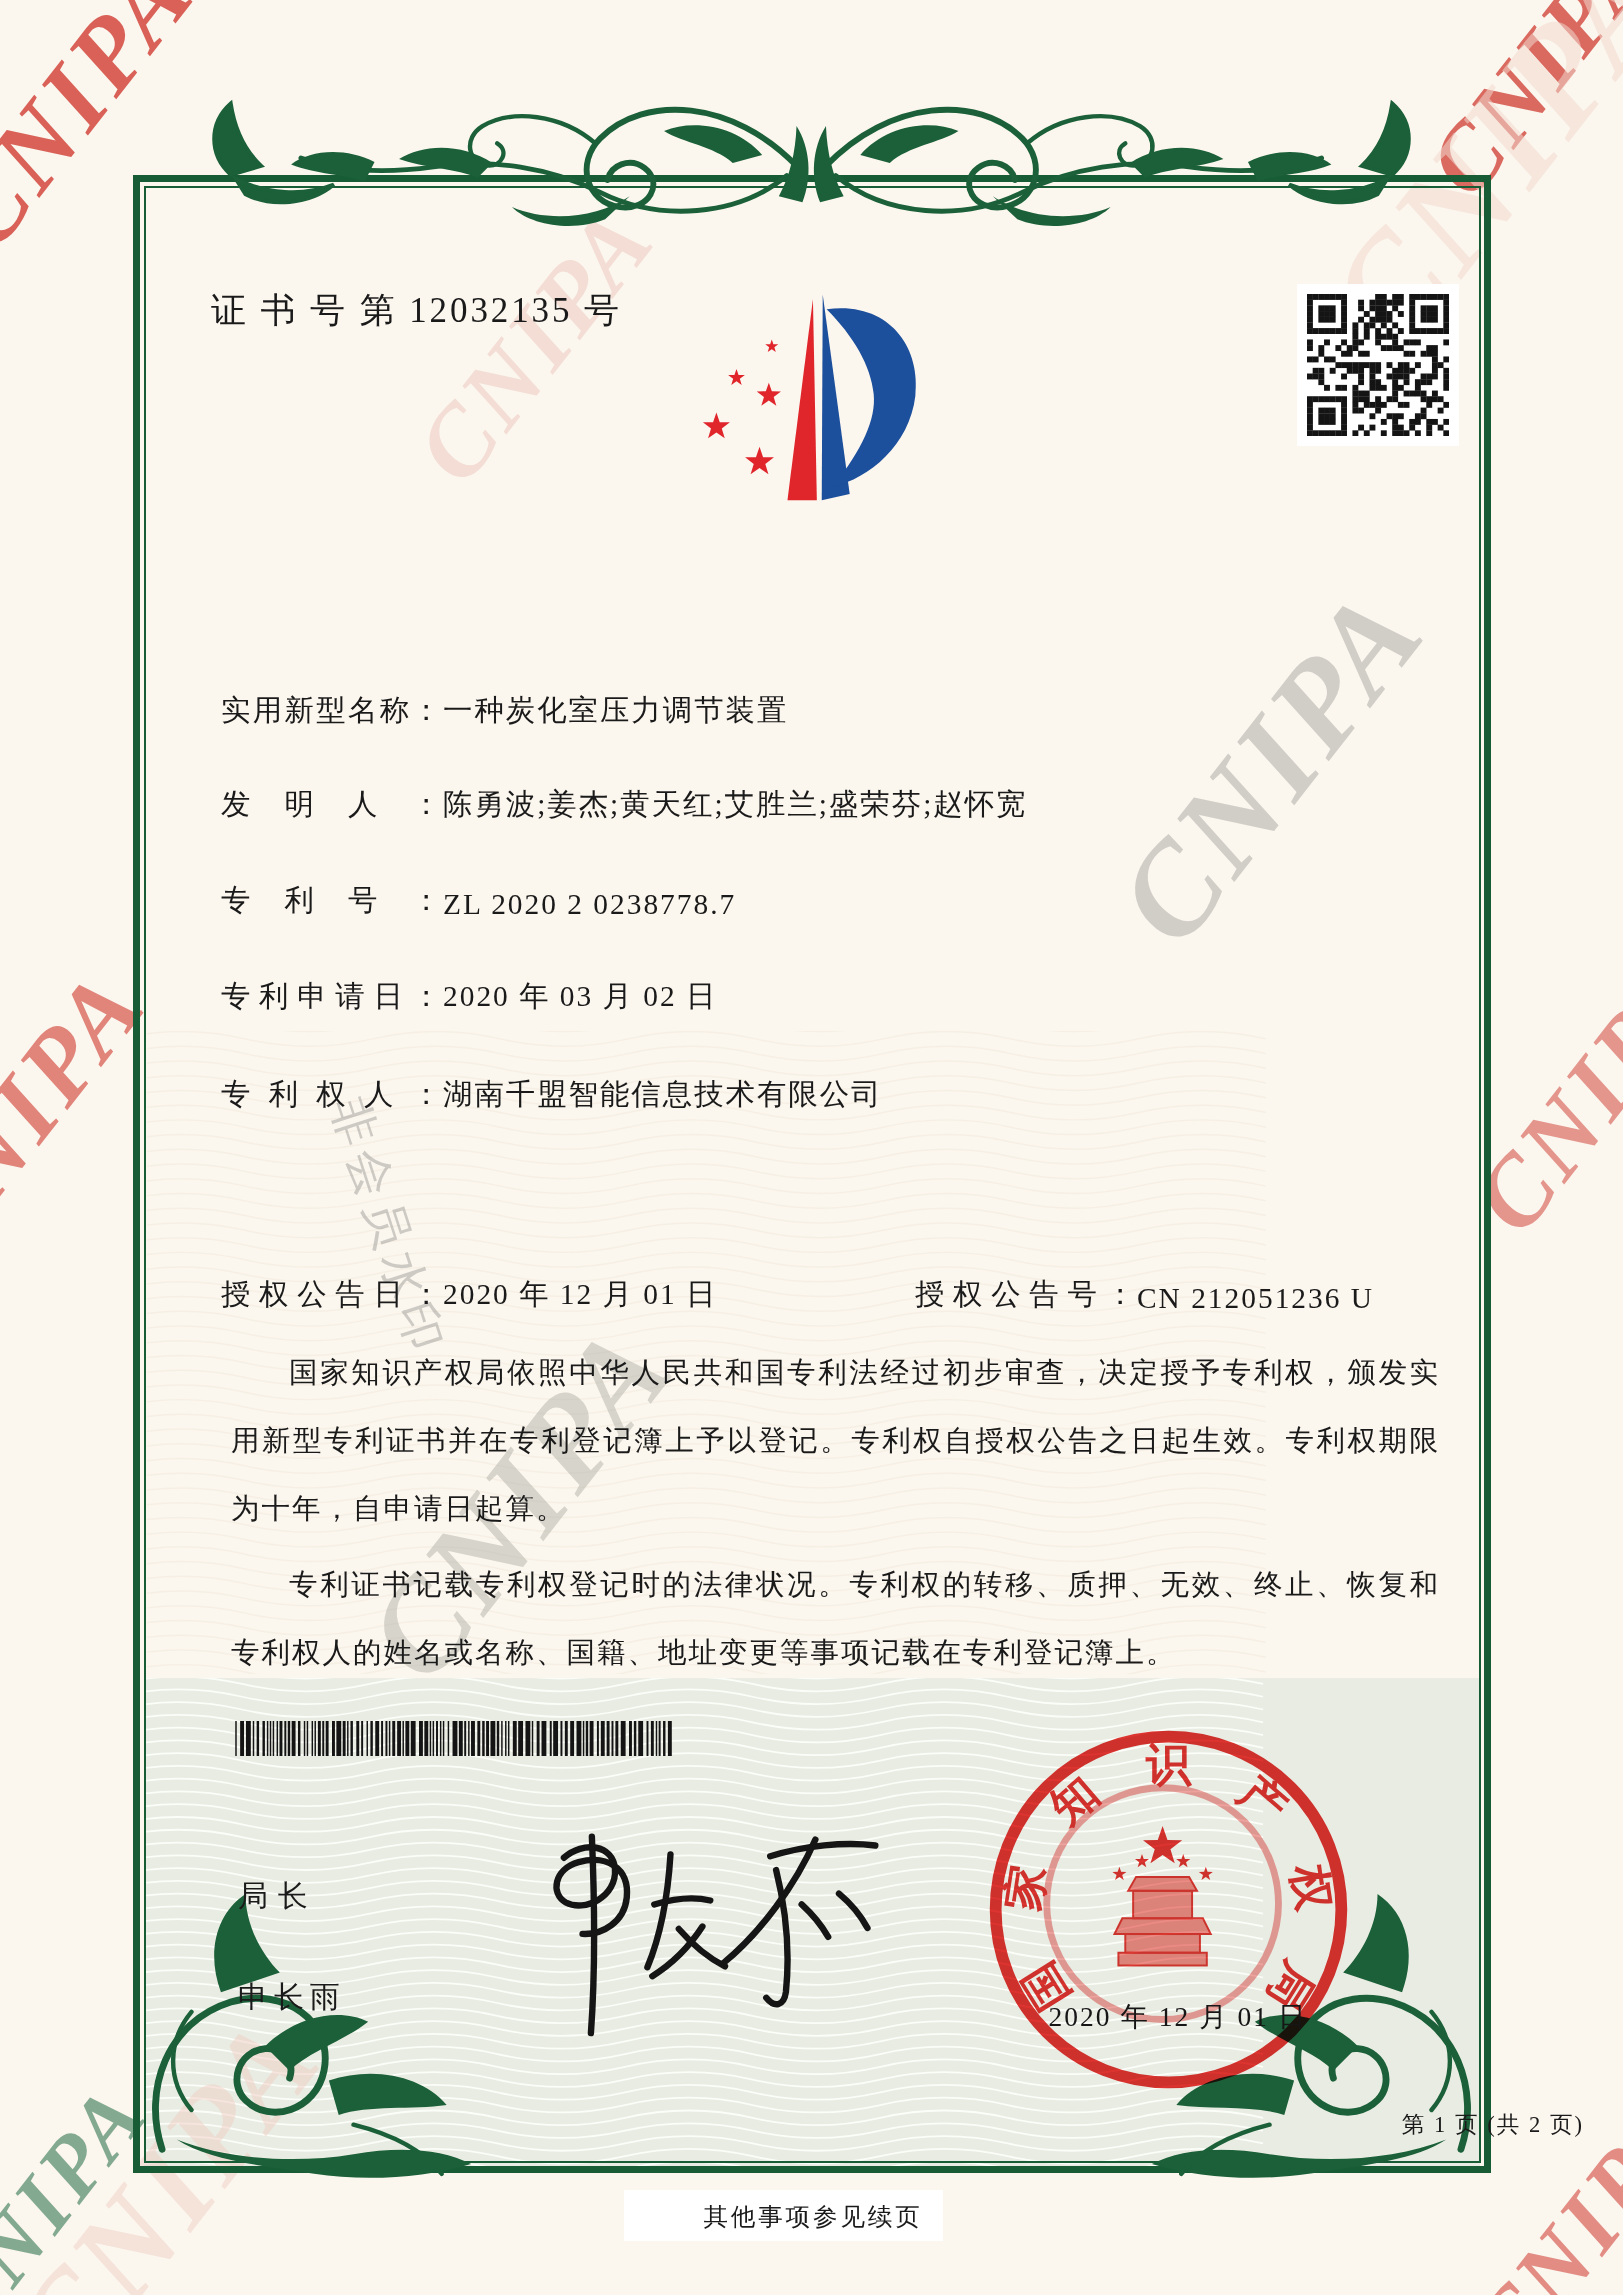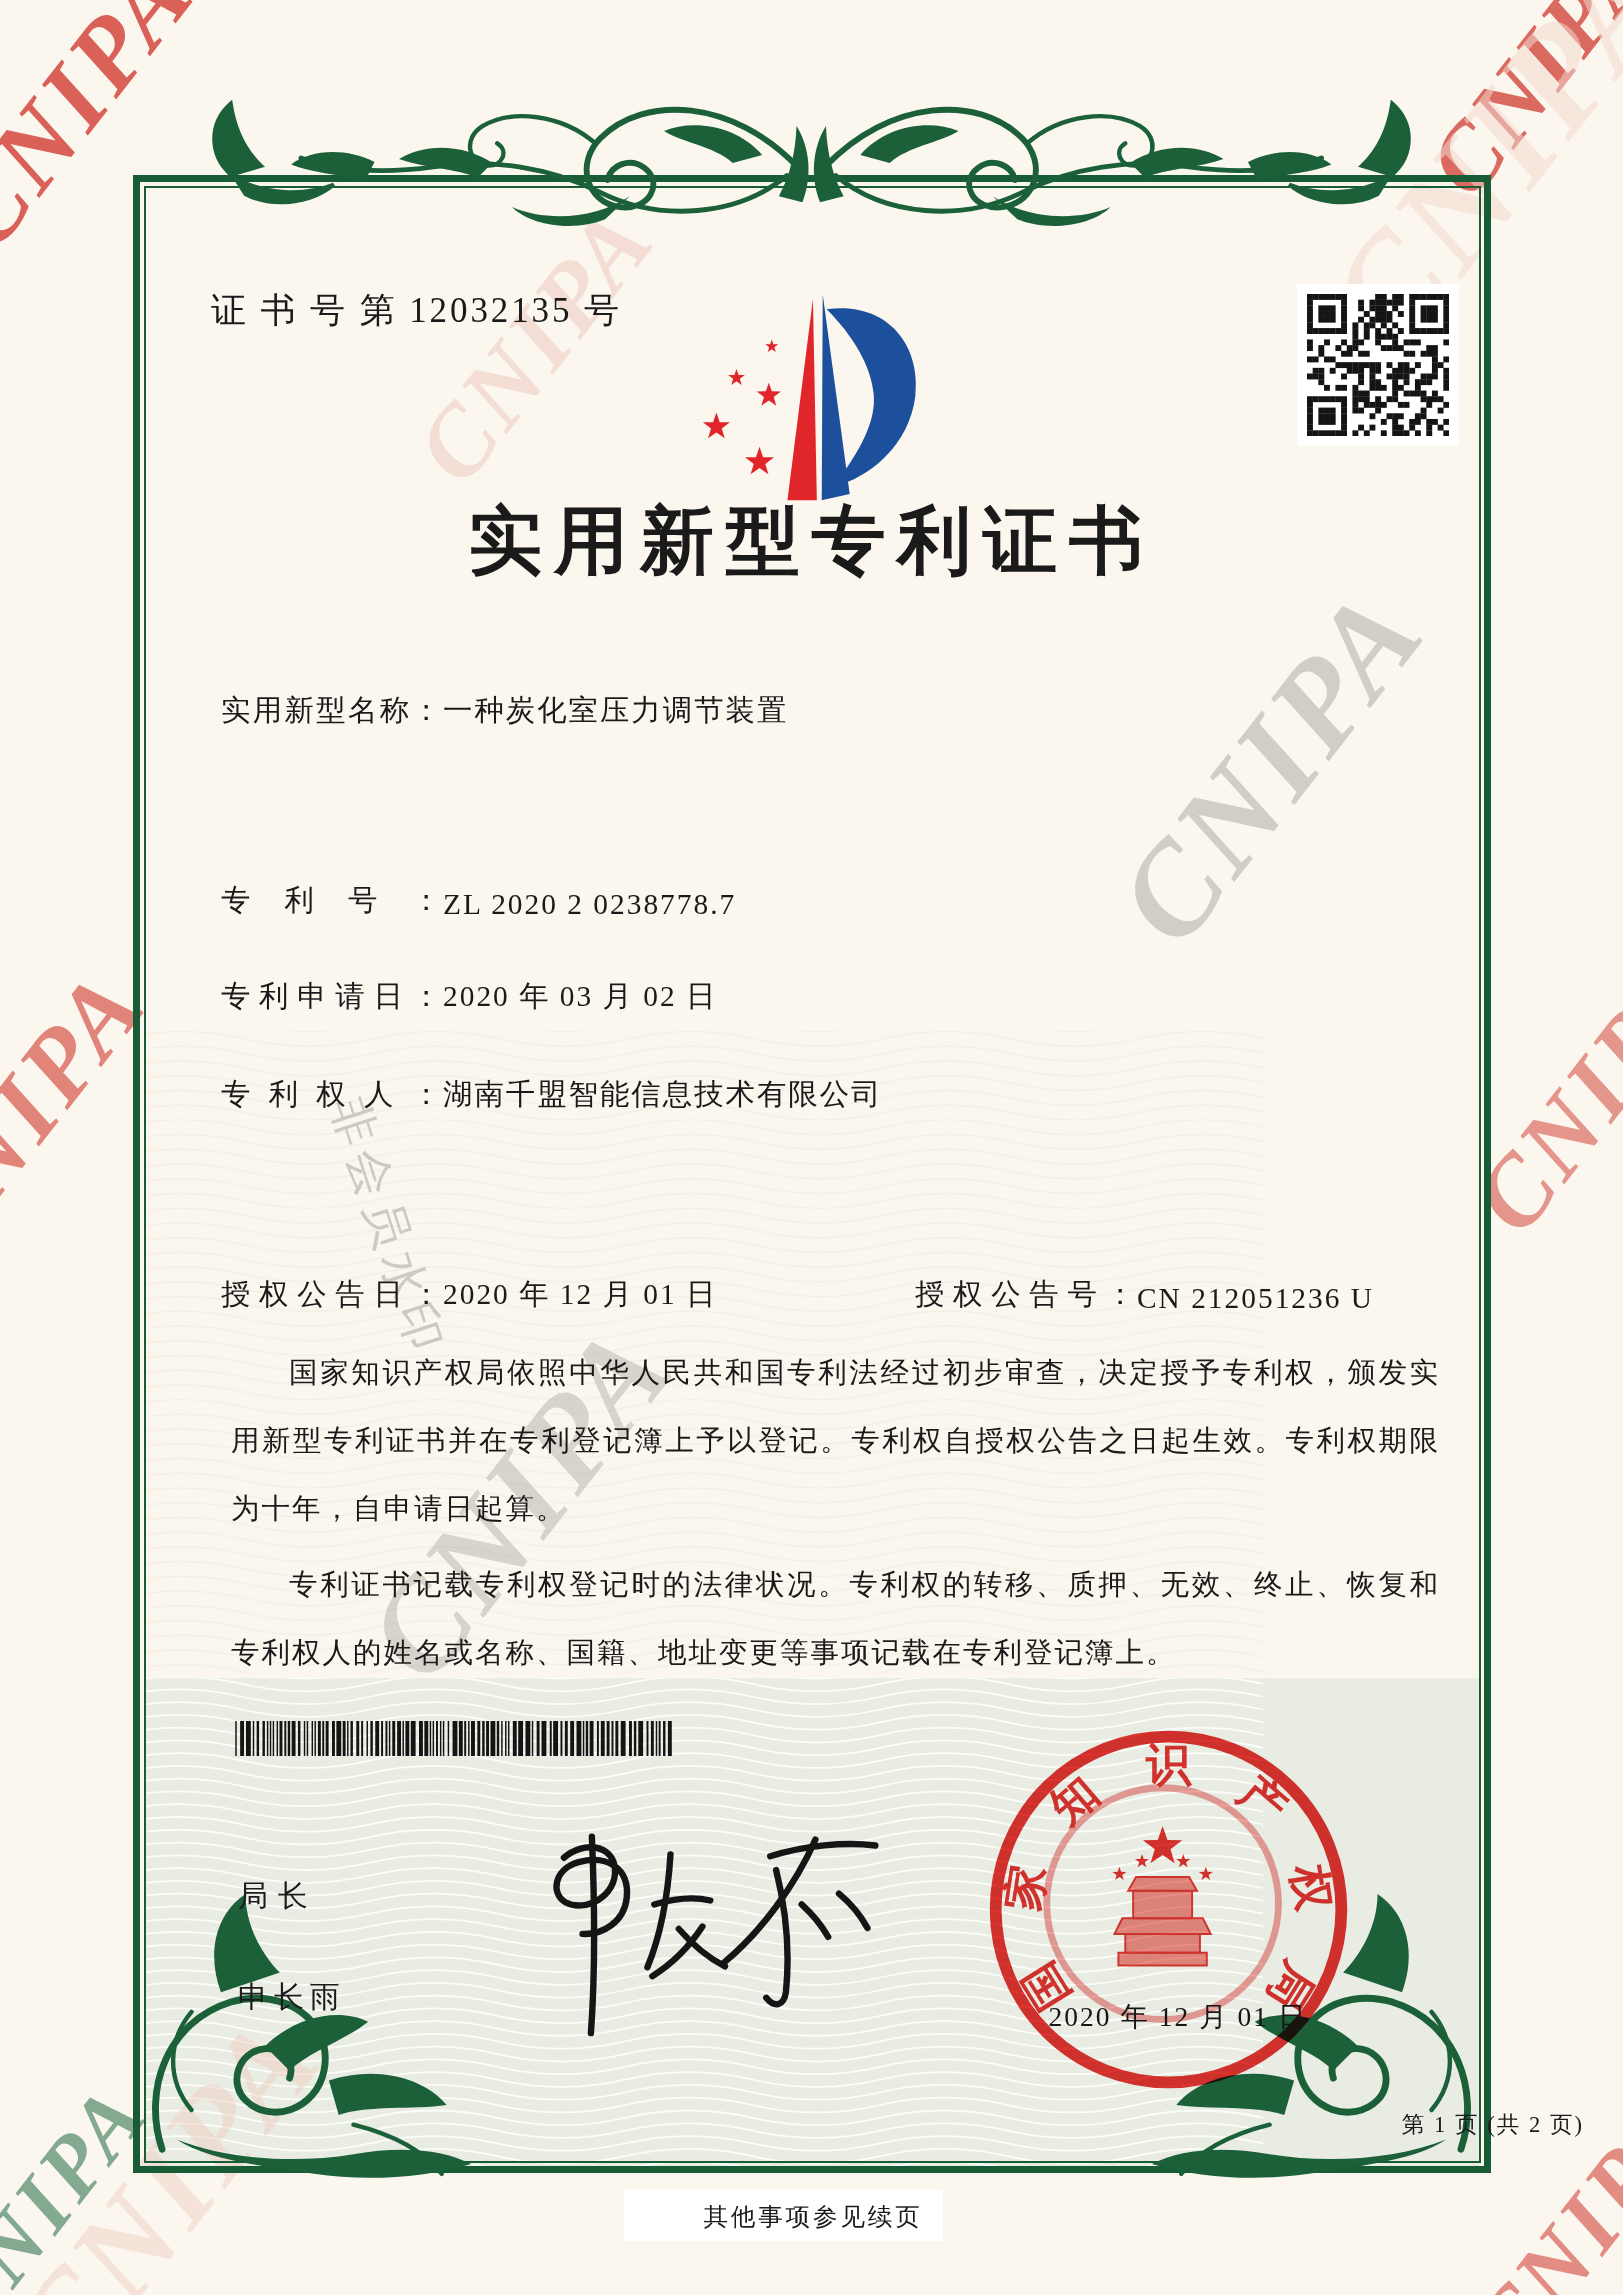--- a/index.html
+++ b/index.html
@@ -514,25 +514,28 @@
       <rect x="10" y="24" width="1.04" height="1.04" fill="#141414"></rect>
       <rect x="13" y="24" width="1.04" height="1.04" fill="#141414"></rect>
       <rect x="15" y="24" width="1.04" height="1.04" fill="#141414"></rect>
       <rect x="16" y="24" width="1.04" height="1.04" fill="#141414"></rect>
       <rect x="17" y="24" width="1.04" height="1.04" fill="#141414"></rect>
       <rect x="19" y="24" width="1.04" height="1.04" fill="#141414"></rect>
       <rect x="21" y="24" width="1.04" height="1.04" fill="#141414"></rect>
       <rect x="24" y="24" width="1.04" height="1.04" fill="#141414"></rect>
     </svg>
 
-  <div class="title">实用新型专利证书</div>
 
   <div class="row" style="top:691px">
     <span class="lbl">实用新型名称：</span>
     <span class="val">一种炭化室压力调节装置</span>
+  </div>
+  <div class="row" style="top:785px">
+    <span class="lbl">发明人：</span>
+    <span class="val">陈勇波;姜杰;黄天红;艾胜兰;盛荣芬;赵怀宽</span>
   </div>
   <div class="row" style="top:881px">
     <span class="lbl">专利号：</span>
     <span class="val">ZL 2020 2 0238778.7</span>
   </div>
   <div class="row" style="top:977px">
     <span class="lbl">专利申请日：</span>
     <span class="val">2020 年 03 月 02 日</span>
   </div>
   <div class="row" style="top:1075px">

